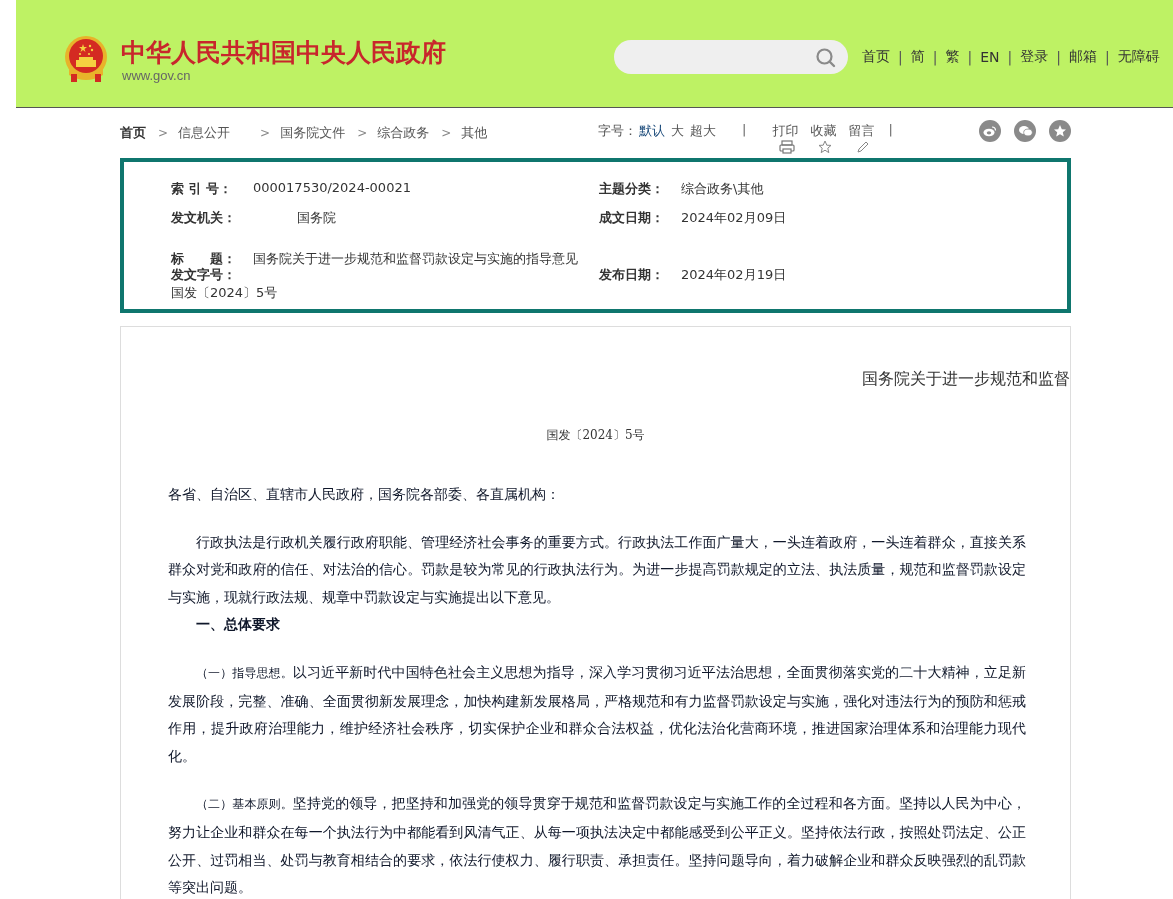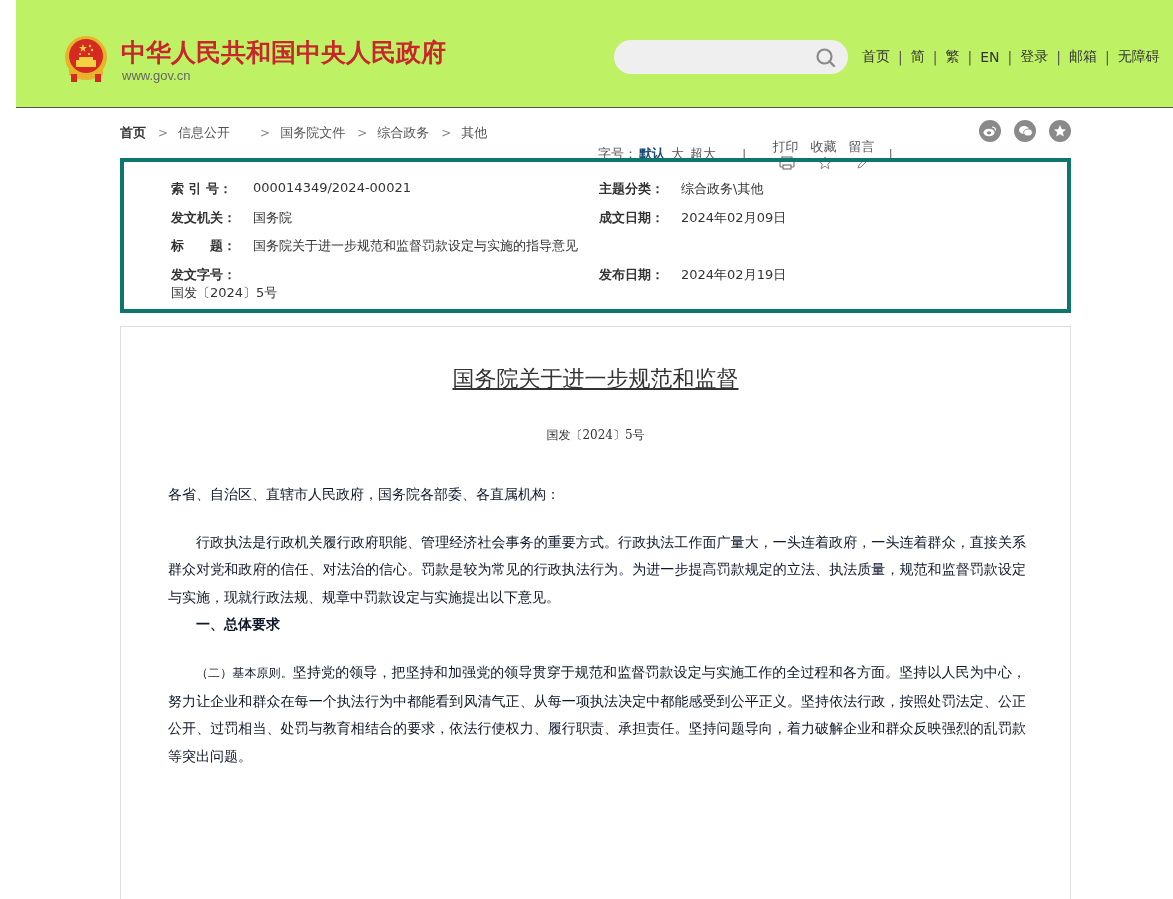--- a/index.html
+++ b/index.html
@@ -12,35 +12,35 @@
   .search input { width: 190px; height: 34px; border: none; background: transparent; padding-left: 14px; outline: none; font-size: 13px; }
   .search-icon { position: absolute; right: 12px; top: 8px; width: 20px; height: 20px; }
   .topnav { position: absolute; left: 846px; top: 48px; font-size: 14px; color: #333; white-space: nowrap; display: flex; align-items: center; }
   .topnav .item { cursor: pointer; }
   .topnav .sep { color: #555; margin: 0 8px; }
   .crumbbar { position: absolute; left: 120px; top: 122px; width: 951px; height: 22px; font-size: 13px; color: #555; white-space: nowrap; }
   .crumbs { position: absolute; left: 0; top: 2px; display: flex; align-items: center; }
   .crumbs .home { font-weight: bold; color: #333; }
   .crumbs .arr { color: #888; margin: 0 10px 0 12px; font-size: 12px; }
   .crumbs .gap { margin-right: 18px; font-family: Liberation Serif, serif; }
-  .tools { position: absolute; left: 478px; top: 16px; display: flex; align-items: center; }
+  .tools { position: absolute; left: 478px; top: 0; display: flex; align-items: flex-start; }
   .tools .fs-label { color: #555; }
-  .tools .fs-default { color: #1a4a7a; font-weight: bold; margin-left: 2px; }
+  .tools .fs-default { color: #1a4a7a; font-weight: normal; margin-left: 2px; }
   .tools .fs-item { margin-left: 6px; color: #555; }
   .tools .vbar { margin: 0 26px 0 26px; color: #666; }
   .tools .tool { display: flex; align-items: center; margin-right: 12px; color: #555; flex-direction: column; }
   .tools .tool svg { margin-left: 4px; }
   .social { position: absolute; left: 859px; top: -2px; display: flex; gap: 13px; }
   .social .sicon { width: 22px; height: 22px; border-radius: 50%; background: #8a8a8a; display: flex; align-items: center; justify-content: center; }
   .meta-box { position: absolute; left: 120px; top: 158px; width: 951px; height: 155px; border: 4px solid #0f766e; }
   .meta-row { position: absolute; font-size: 13px; white-space: nowrap; display: flex; }
   .meta-row .lbl { font-weight: bold; color: #333; width: 82px; }
   .meta-row .val { color: #333; font-family: "DejaVu Sans", sans-serif; }
   .content-box { position: absolute; left: 120px; top: 326px; width: 951px; height: 600px; border: 1px solid #ddd; }
-  .doc-title { position: absolute; left: 0; top: 37px; width: 949px; text-align: center; font-size: 22px; line-height: 29px; color: #333; font-family: "DejaVu Serif", "Liberation Serif", serif; text-decoration: underline; }
+  .doc-title { position: absolute; left: 0; top: 37px; width: 949px; text-align: right; font-size: 16px; line-height: 29px; color: #333; font-family: "DejaVu Serif", "Liberation Serif", serif; }
   .doc-no { position: absolute; left: 0; top: 100px; width: 949px; text-align: center; font-size: 12px; color: #333; font-family: "DejaVu Serif", serif; }
   .body-text { position: absolute; left: 47px; top: 154px; width: 858px; font-size: 14px; line-height: 27.6px; color: #0f172a; }
   .body-text p { text-align: justify; }
   .indent { text-indent: 28px; margin-top: 20px; }
   .h1 { font-weight: bold; text-indent: 28px; }
   .kai { font-family: "DejaVu Serif", serif; font-size: 12px; }
 </style>
 </head>
 <body>
 
@@ -151,35 +151,35 @@
       <svg width="14" height="14" viewBox="0 0 14 14">
           <polygon points="7,1 8.8,5.2 13,5.4 9.8,8.2 10.8,12.6 7,10.2 3.2,12.6 4.2,8.2 1,5.4 5.2,5.2" fill="#fff"></polygon>
         </svg>
     </span>
   </div>
 </div>
 
 <div class="meta-box">
   <div class="meta-row" style="left:47px; top:18px;">
     <span class="lbl">索 引 号：</span>
-    <span class="val">000014349/2024-00021</span>
+    <span class="val">000017530/2024-00021</span>
   </div>
   <div class="meta-row" style="left:475px; top:18px;">
     <span class="lbl">主题分类：</span>
     <span class="val">综合政务\其他</span>
   </div>
-  <div class="meta-row" style="left:47px; top:47px;">
+  <div class="meta-row" style="left:47px; top:47px;gap:44px;">
     <span class="lbl">发文机关：</span>
     <span class="val">国务院</span>
   </div>
   <div class="meta-row" style="left:475px; top:47px;">
     <span class="lbl">成文日期：</span>
     <span class="val">2024年02月09日</span>
   </div>
-  <div class="meta-row" style="left:47px; top:75px;justify-content:space-between;">
+  <div class="meta-row" style="left:47px; top:88px;justify-content:space-between;">
     <span class="lbl">标　　题：</span>
     <span class="val">国务院关于进一步规范和监督罚款设定与实施的指导意见</span>
   </div>
   <div class="meta-row" style="left:47px; top:104px;flex-direction:column;">
     <span class="lbl">发文字号：</span>
     <span class="val">国发〔2024〕5号</span>
   </div>
   <div class="meta-row" style="left:475px; top:104px;">
     <span class="lbl">发布日期：</span>
     <span class="val">2024年02月19日</span>
@@ -189,15 +189,16 @@
 <div class="content-box">
   <div class="doc-title">
     <div>国务院关于进一步规范和监督</div>
   </div>
   <div class="doc-no">国发〔2024〕5号</div>
 
   <div class="body-text">
     <p>各省、自治区、直辖市人民政府，国务院各部委、各直属机构：</p>
     <p class="indent">行政执法是行政机关履行政府职能、管理经济社会事务的重要方式。行政执法工作面广量大，一头连着政府，一头连着群众，直接关系群众对党和政府的信任、对法治的信心。罚款是较为常见的行政执法行为。为进一步提高罚款规定的立法、执法质量，规范和监督罚款设定与实施，现就行政法规、规章中罚款设定与实施提出以下意见。</p>
     <p class="h1">一、总体要求</p>
+    <p class="indent"><span class="kai">（一）指导思想。</span><span>以习近平新时代中国特色社会主义思想为指导，深入学习贯彻习近平法治思想，全面贯彻落实党的二十大精神，立足新发展阶段，完整、准确、全面贯彻新发展理念，加快构建新发展格局，严格规范和有力监督罚款设定与实施，强化对违法行为的预防和惩戒作用，提升政府治理能力，维护经济社会秩序，切实保护企业和群众合法权益，优化法治化营商环境，推进国家治理体系和治理能力现代化。</span></p>
     <p class="indent"><span class="kai">（二）基本原则。</span><span>坚持党的领导，把坚持和加强党的领导贯穿于规范和监督罚款设定与实施工作的全过程和各方面。坚持以人民为中心，努力让企业和群众在每一个执法行为中都能看到风清气正、从每一项执法决定中都能感受到公平正义。坚持依法行政，按照处罚法定、公正公开、过罚相当、处罚与教育相结合的要求，依法行使权力、履行职责、承担责任。坚持问题导向，着力破解企业和群众反映强烈的乱罚款等突出问题。</span></p>
   </div>
 </div>
 
 </body></html>

